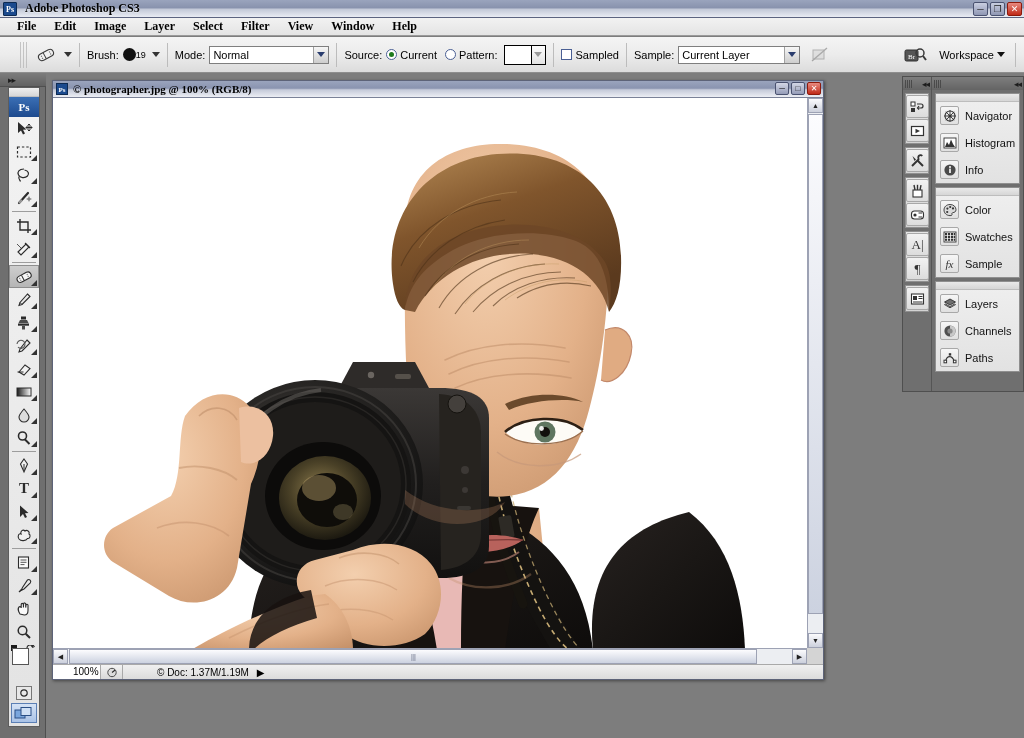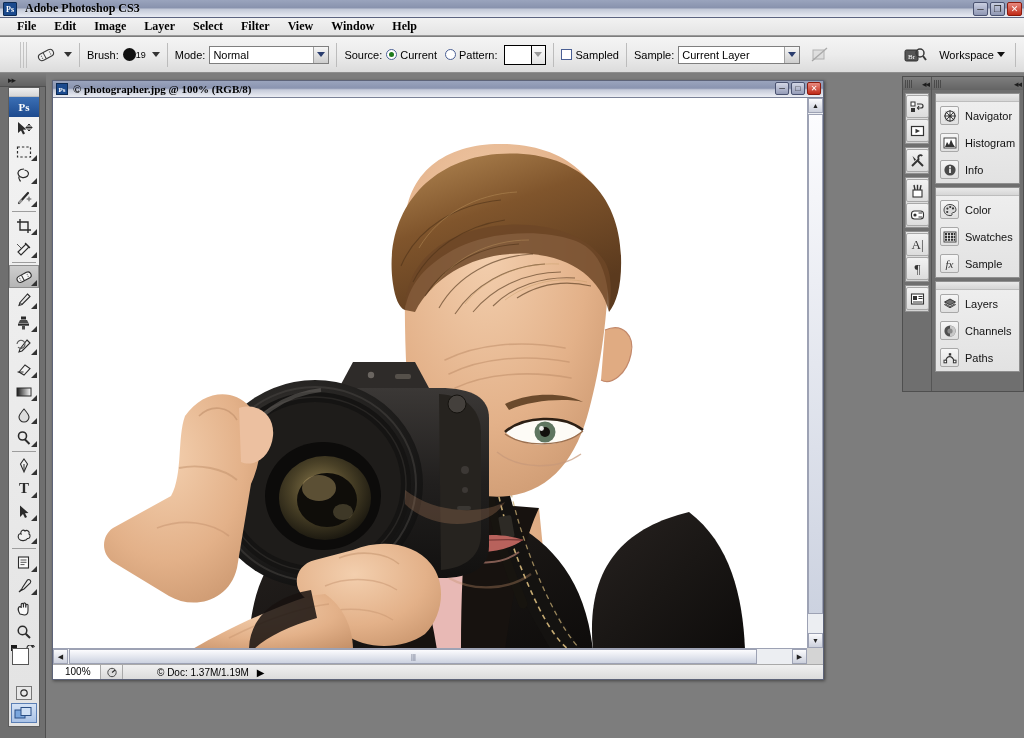--- a/index.html
+++ b/index.html
@@ -157,21 +157,21 @@
     background:#eceef2;border-top:1px solid #9da2b4; }
   .sb-btn { width:15px;height:15px;background:linear-gradient(to bottom,#fbfbfd,#ccd0dc);
     border:1px solid #9da2b4;display:flex;align-items:center;justify-content:center;font-size:7px;color:#222;}
   .sb-thumb { background:linear-gradient(to bottom,#fcfcfe,#ccd2e0);border:1px solid #9da2b4; }
   .statusbar {
     position:absolute;left:0;right:0;bottom:0;height:15px;
     background:linear-gradient(to bottom,#f0f0f0,#dcdcdc);
     border-top:1px solid #a9a9a9;display:flex;align-items:center;font-size:10px;color:#000;
   }
   .zoom-field { width:48px;height:14px;background:#fff;border-right:1px solid #a9a9a9;
-    padding-left:12px;line-height:14px;font-size:10px;}
+    padding-left:20px;line-height:14px;font-size:10px;}
   .st-btn { width:22px;height:14px;border-right:1px solid #a9a9a9;
     display:flex;align-items:center;justify-content:center;
     background:linear-gradient(to bottom,#f3f3f3,#d8d8d8);}
   .doc-info { padding-left:34px;font-size:10px;white-space:nowrap; }
   .st-tri { margin-left:8px; }
 
   
   .photo { position:absolute; left:0; top:0; width:756px; height:552px; background:#fff; }
   .brush-cursor {
     position:absolute; width:19px;height:19px;border:1px solid rgba(255,255,255,.85);

